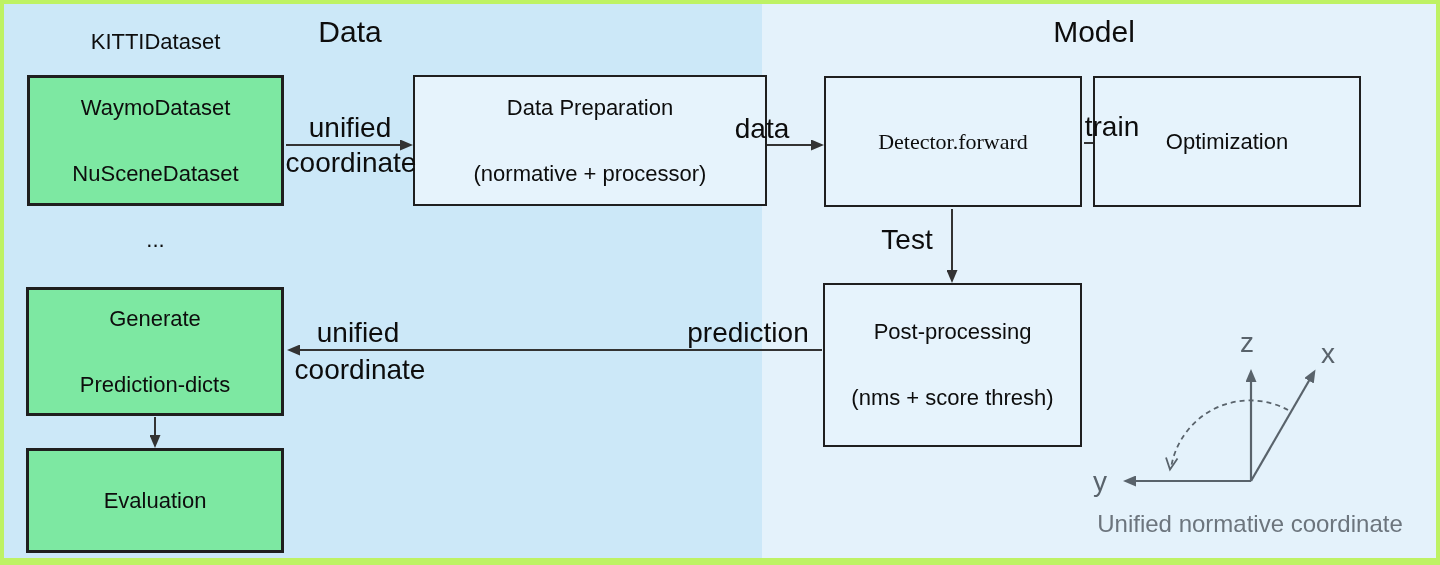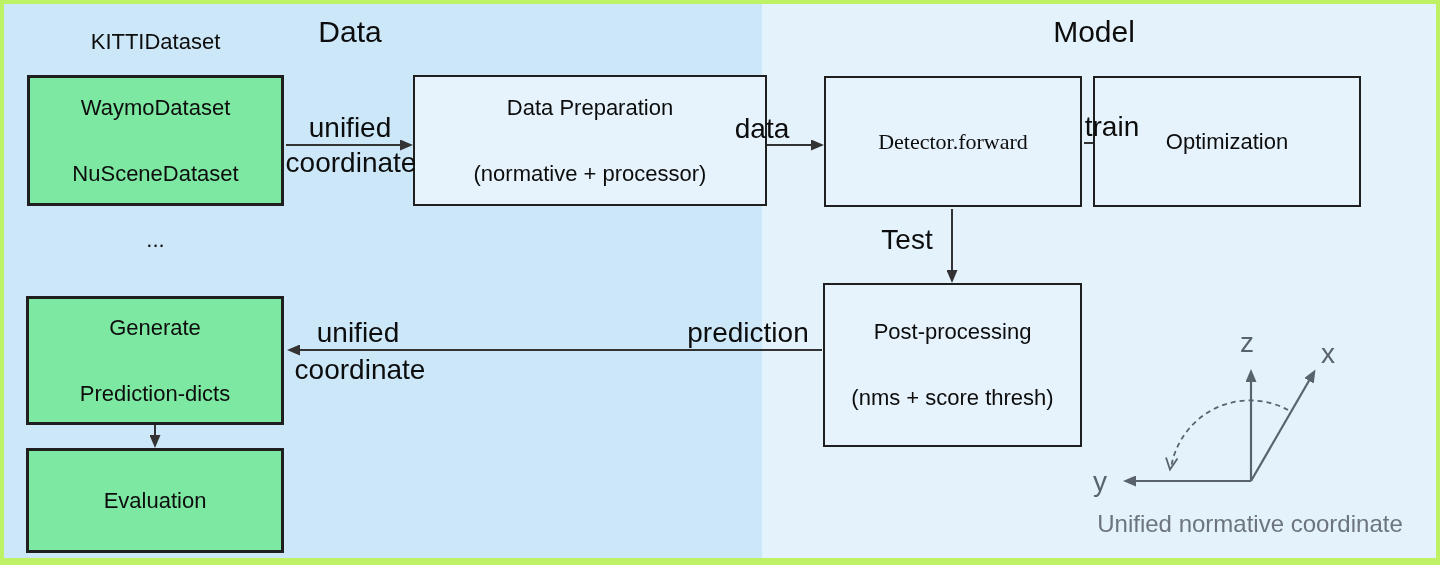--- a/index.html
+++ b/index.html
@@ -104,21 +104,21 @@
 
   <div class="node node-light" style="left:1085px;top:76px;width:268px;height:131px;margin-left:8px;">
     <div>Optimization</div>
   </div>
 
   <div class="node node-light" style="left:823px;top:283px;width:259px;height:164px;">
     <div>Post-processing</div>
     <div>(nms + score thresh)</div>
   </div>
 
-  <div class="node node-green" style="left:26px;top:296px;width:258px;height:129px;">
+  <div class="node node-green" style="left:26px;top:287px;width:258px;height:129px;">
     <div>Generate</div>
     <div>Prediction-dicts</div>
   </div>
 
   <div class="node node-green" style="left:26px;top:448px;width:258px;height:105px;">
     <div>Evaluation</div>
   </div>
 
   <div class="edge-label" style="left:350px;top:128px;">unified</div>
   <div class="edge-label" style="left:351px;top:163px;">coordinate</div>

